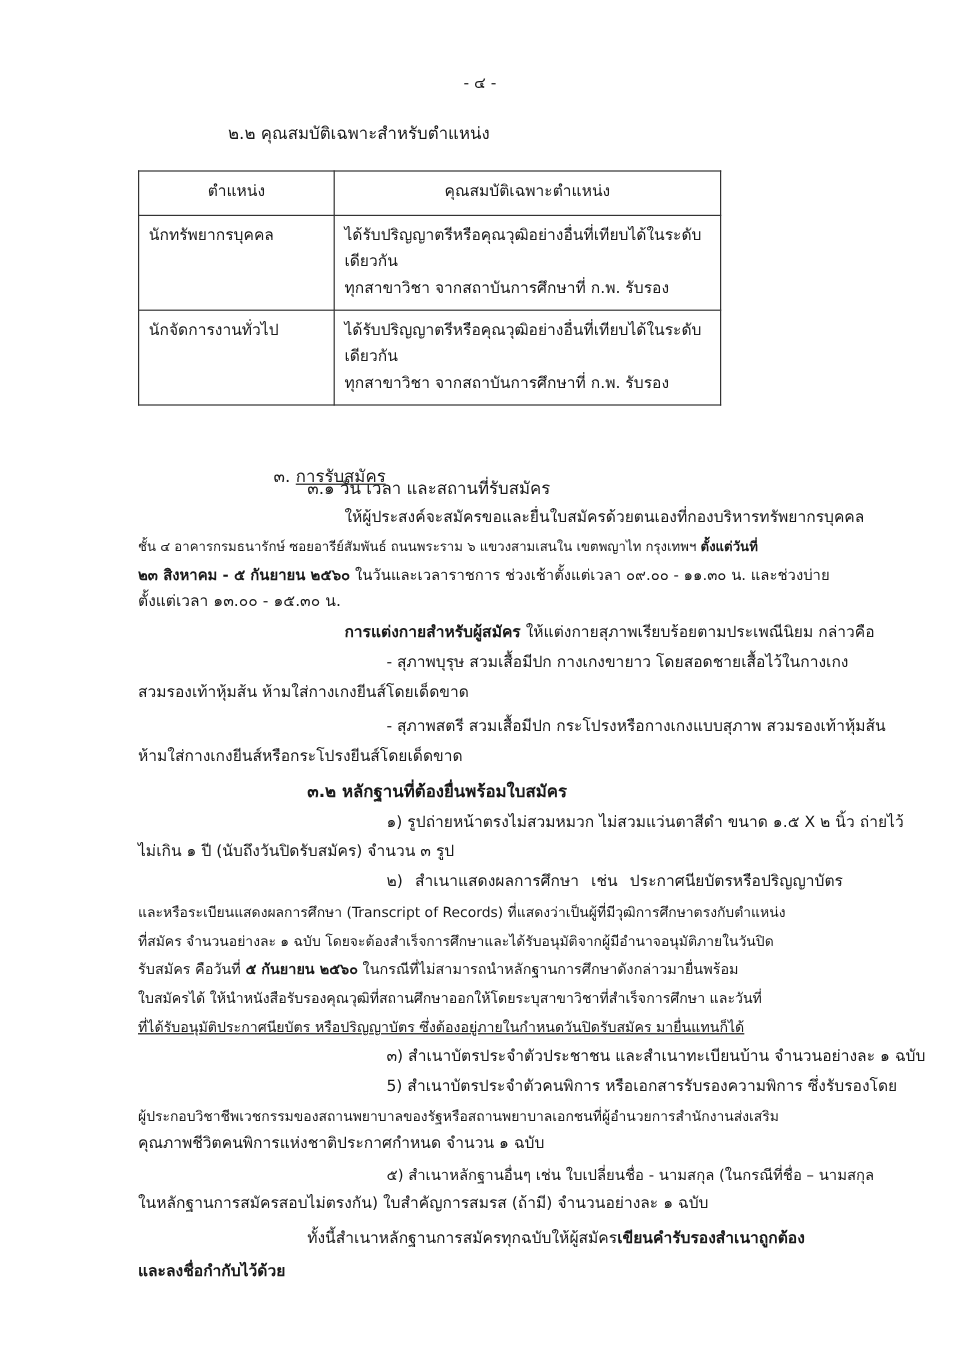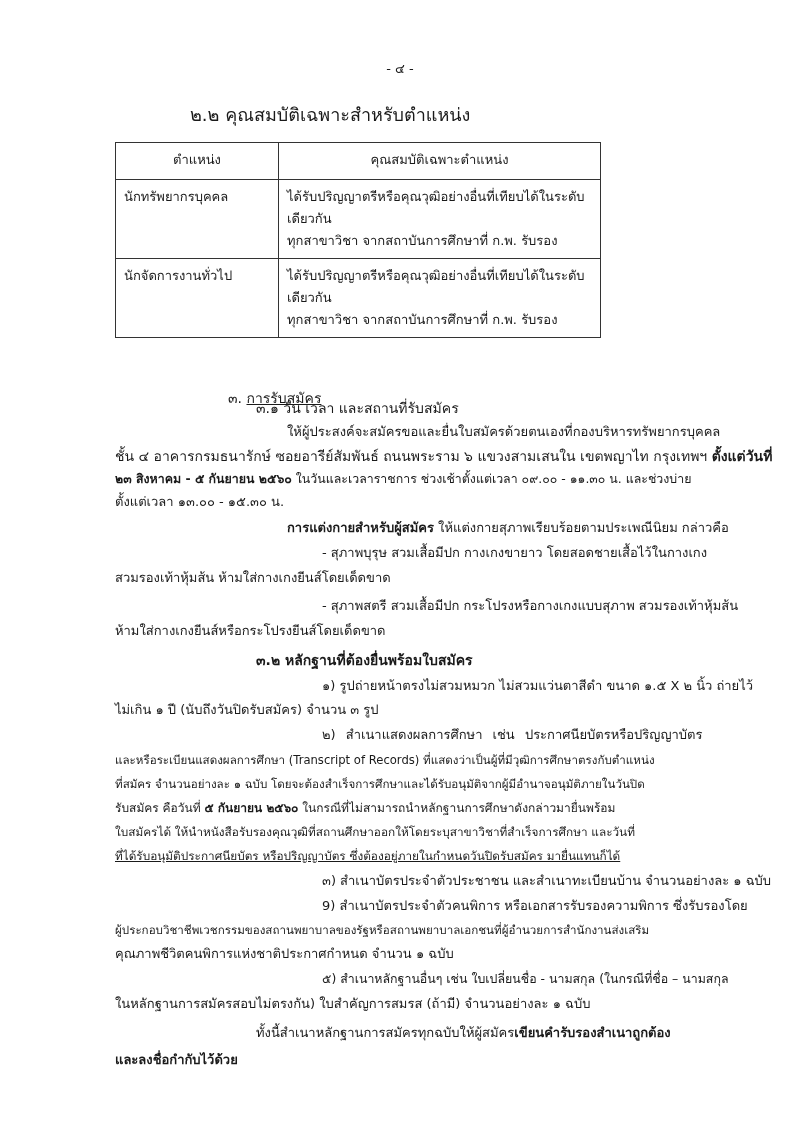--- a/index.html
+++ b/index.html
@@ -3,21 +3,21 @@
 <meta charset="utf-8">
 <style>
   html, body { margin: 0; padding: 0; background: #ffffff; }
   body {
     width: 800px; height: 1131px; position: relative; overflow: hidden;
     font-family: "DejaVu Sans", "Liberation Sans", sans-serif;
     color: #1a1a1a; font-size: 13px;
   }
   .abs { position: absolute; white-space: nowrap; }
   .page-num { left: 0; width: 800px; text-align: center; top: 58px; font-size: 13px; }
-  .sec-heading { left: 190px; top: 100px; font-size: 18px; text-align: right; }
+  .sec-heading { left: 190px; top: 100px; font-size: 14px; text-align: right; }
   table.quals {
     position: absolute; left: 115px; top: 142px; width: 486px;
     border-collapse: collapse; font-size: 13px;
   }
   table.quals td, table.quals th {
     border: 1px solid #333; vertical-align: top; font-weight: normal;
     padding: 6px 8px; line-height: 22px;
   }
   table.quals th { height: 24px; text-align: center; padding: 6px 8px; }
   table.quals td.pos { width: 146px; }
@@ -56,21 +56,21 @@
   </table>
 
 <div class="line" style="left:228px; top:372px; font-size:14px;margin-top:16px;">
   <span>๓.</span>
   <span class="u">การรับสมัคร</span>
 </div>
 
 <div class="line" style="left:256px; top:398px; font-size:14px;">๓.๑ วัน เวลา และสถานที่รับสมัคร</div>
 
 <div class="line" style="left:287px; top:422px;">ให้ผู้ประสงค์จะสมัครขอและยื่นใบสมัครด้วยตนเองที่กองบริหารทรัพยากรบุคคล</div>
-<div class="line" style="left:115px; top:446px; font-size:14px;">
+<div class="line" style="left:115px; top:446px; font-size:11px;">
   <span>ชั้น ๔ อาคารกรมธนารักษ์ ซอยอารีย์สัมพันธ์ ถนนพระราม ๖ แขวงสามเสนใน เขตพญาไท กรุงเทพฯ</span>
   <span class="b">ตั้งแต่วันที่</span>
 </div>
 <div class="line" style="left:115px; top:469px; font-size:12.4px;">
   <span class="b">๒๓ สิงหาคม - ๕ กันยายน ๒๕๖๐</span>
   <span>ในวันและเวลาราชการ ช่วงเช้าตั้งแต่เวลา ๐๙.๐๐ - ๑๑.๓๐ น. และช่วงบ่าย</span>
 </div>
 <div class="line" style="left:115px; top:492px;">ตั้งแต่เวลา ๑๓.๐๐ - ๑๕.๓๐ น.</div>
 
 <div class="line" style="left:287px; top:518px;">
@@ -93,21 +93,21 @@
 <div class="line" style="left:115px; top:798px; font-size:12px;">
   <span>รับสมัคร คือวันที่</span>
   <span class="b">๕ กันยายน ๒๕๖๐</span>
   <span>ในกรณีที่ไม่สามารถนำหลักฐานการศึกษาดังกล่าวมายื่นพร้อม</span>
 </div>
 <div class="line" style="left:115px; top:822px; font-size:11.8px;">ใบสมัครได้ ให้นำหนังสือรับรองคุณวุฒิที่สถานศึกษาออกให้โดยระบุสาขาวิชาที่สำเร็จการศึกษา และวันที่</div>
 <div class="line" style="left:115px; top:846px; font-size:11.8px;text-decoration:underline;">ที่ได้รับอนุมัติประกาศนียบัตร หรือปริญญาบัตร ซึ่งต้องอยู่ภายในกำหนดวันปิดรับสมัคร มายื่นแทนก็ได้</div>
 
 <div class="line" style="left:322px; top:871px;">๓)  สำเนาบัตรประจำตัวประชาชน และสำเนาทะเบียนบ้าน จำนวนอย่างละ ๑ ฉบับ</div>
 
-<div class="line" style="left:322px; top:896px;">9)  สำเนาบัตรประจำตัวคนพิการ หรือเอกสารรับรองความพิการ ซึ่งรับรองโดย</div>
+<div class="line" style="left:322px; top:896px;">5)  สำเนาบัตรประจำตัวคนพิการ หรือเอกสารรับรองความพิการ ซึ่งรับรองโดย</div>
 <div class="line" style="left:115px; top:920px; font-size:11.6px;">ผู้ประกอบวิชาชีพเวชกรรมของสถานพยาบาลของรัฐหรือสถานพยาบาลเอกชนที่ผู้อำนวยการสำนักงานส่งเสริม</div>
 <div class="line" style="left:115px; top:944px;">คุณภาพชีวิตคนพิการแห่งชาติประกาศกำหนด จำนวน ๑ ฉบับ</div>
 
 <div class="line" style="left:322px; top:969px; font-size:12.4px;">๕)  สำเนาหลักฐานอื่นๆ เช่น ใบเปลี่ยนชื่อ - นามสกุล (ในกรณีที่ชื่อ – นามสกุล</div>
 <div class="line" style="left:115px; top:994px;">ในหลักฐานการสมัครสอบไม่ตรงกัน) ใบสำคัญการสมรส (ถ้ามี) จำนวนอย่างละ ๑ ฉบับ</div>
 
 <div class="line" style="left:256px; top:1023px;">
   <span>ทั้งนี้สำเนาหลักฐานการสมัครทุกฉบับให้ผู้สมัคร</span><span class="b">เขียนคำรับรองสำเนาถูกต้อง</span>
 </div>
 <div class="line b" style="left:115px; top:1050px;">และลงชื่อกำกับไว้ด้วย</div>

